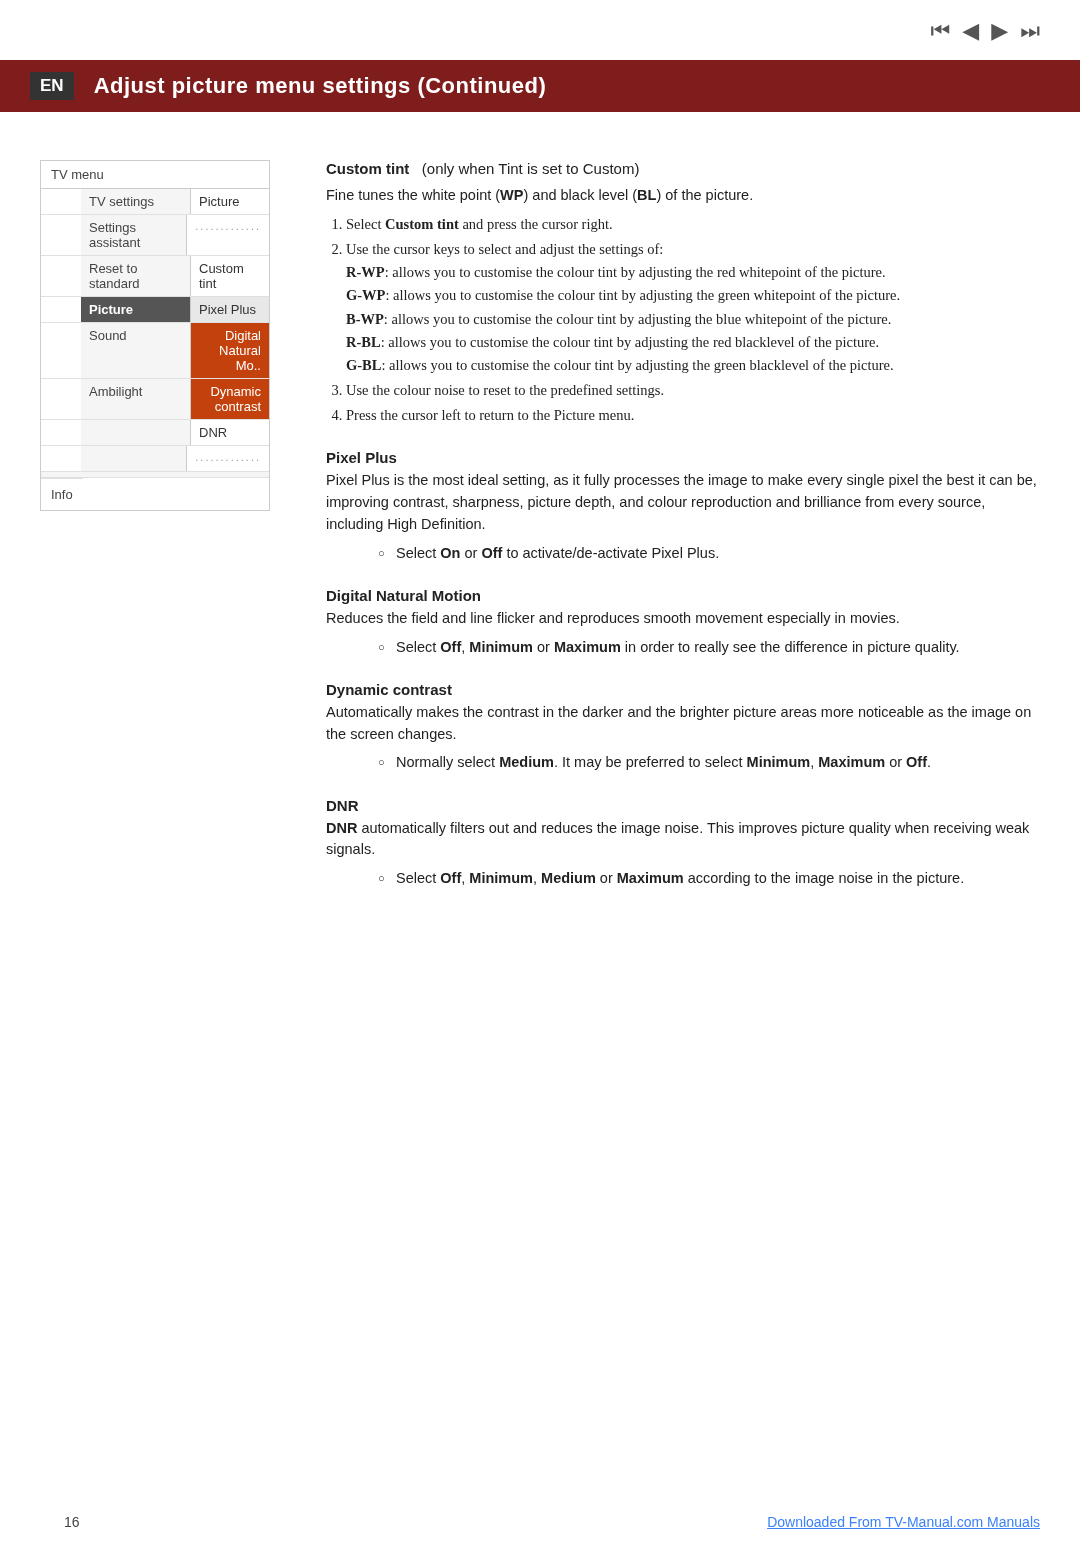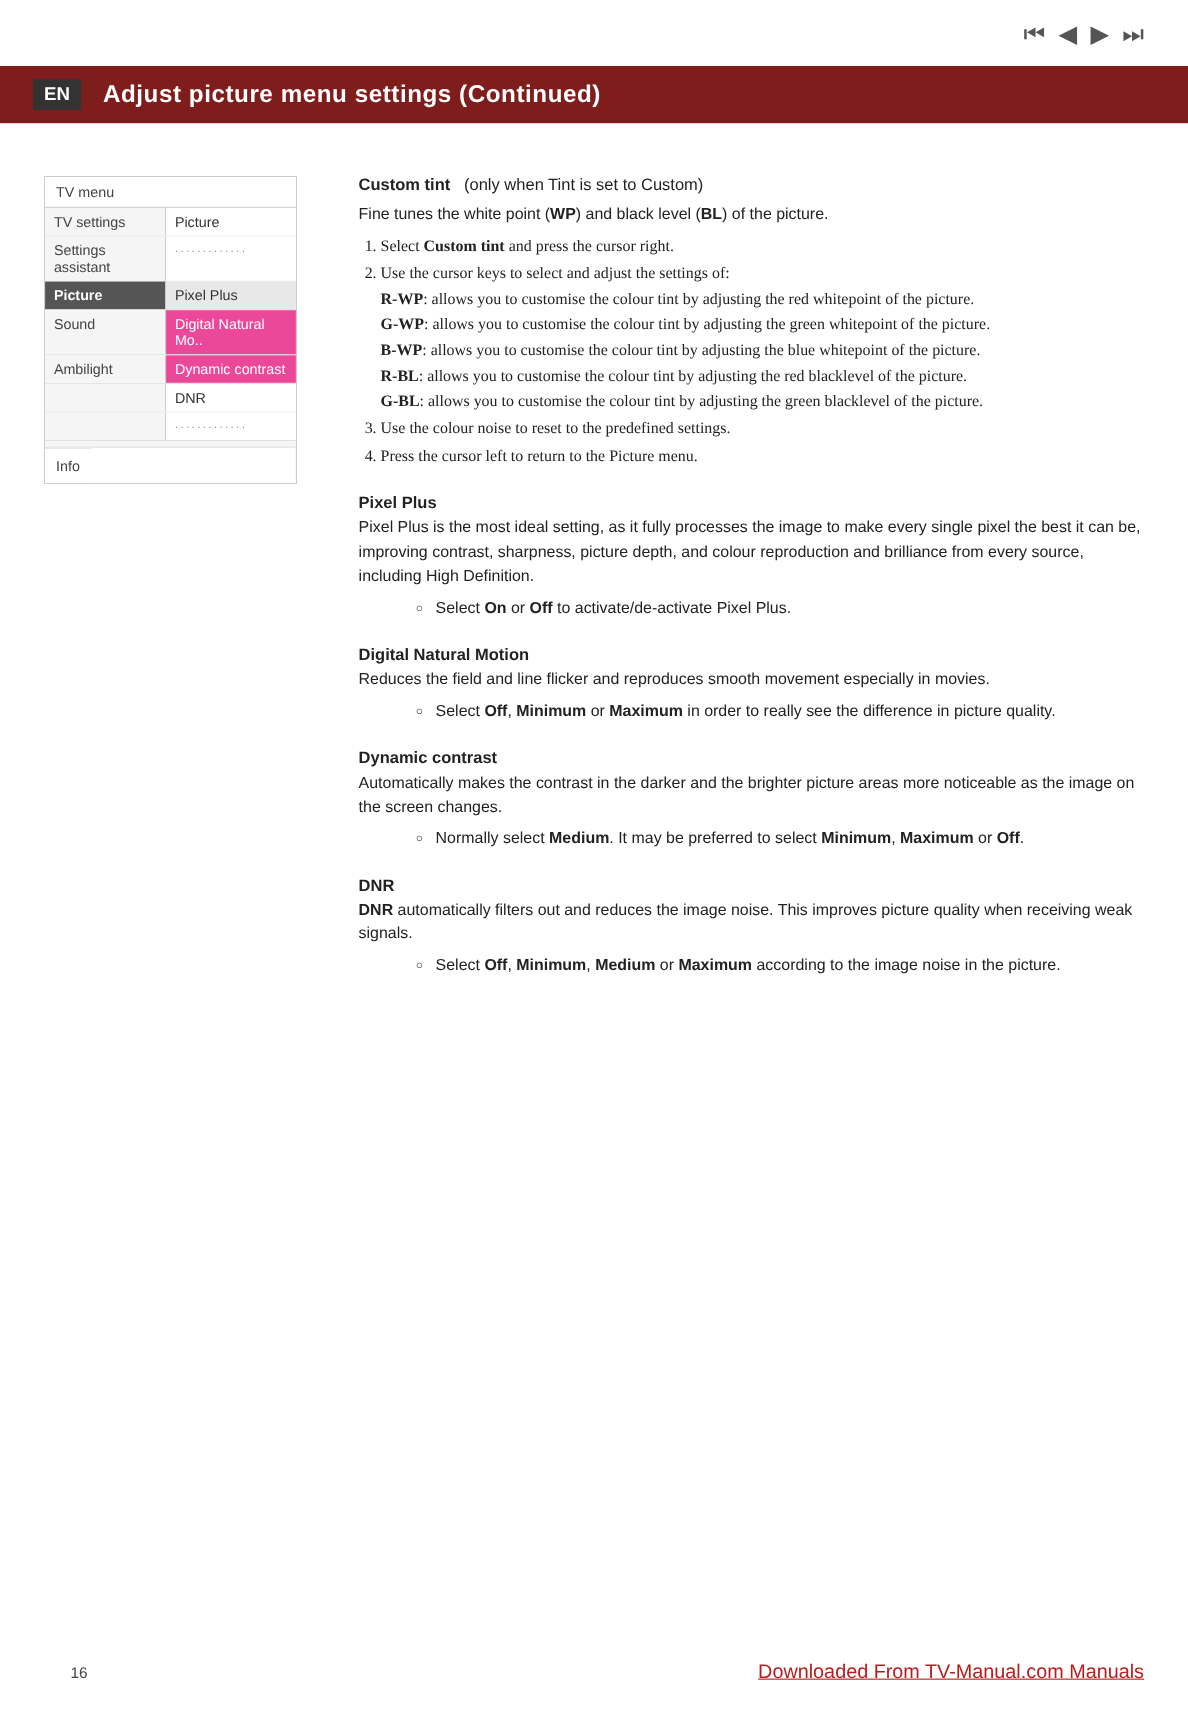--- a/index.html
+++ b/index.html
@@ -93,39 +93,41 @@
     .tv-menu-row:last-child {
       border-bottom: none;
     }
     .tv-menu-left {
       width: 110px;
       padding: 5px 8px;
       font-size: 13px;
       color: #444;
       background: #f5f5f5;
       border-right: 1px solid #ccc;
+      margin-left: 40px;
     }
     .tv-menu-left.active {
       background: #555;
       color: #fff;
       font-weight: bold;
     }
     .tv-menu-right {
       flex: 1;
       padding: 5px 8px;
       font-size: 13px;
       color: #333;
       background: #fff;
     }
     .tv-menu-right.highlight {
       background: #e8e8e8;
     }
     .tv-menu-right.dark-highlight {
-      background: #ec4899;
+      background: #c2410c;
       color: #fff;
+      text-align: right;
     }
     .tv-menu-right.dots {
       color: #999;
       font-size: 11px;
       letter-spacing: 2px;
     }
     .tv-menu-info {
       padding: 8px 10px;
       font-size: 13px;
       color: #444;
@@ -203,22 +205,22 @@
       justify-content: space-between;
       align-items: center;
       padding: 0 40px;
     }
     .page-number {
       font-size: 14px;
       color: #444;
       margin-left: 24px;
     }
     .footer-link {
-      color: #b91c1c;
-      font-size: 18px;
+      color: #3b82f6;
+      font-size: 14px;
       text-decoration: underline;
       cursor: pointer;
     }
   </style>
 </head>
 <body>
 
 <div class="top-nav">
   <span class="nav-icon">⏮</span>
   <span class="nav-icon">◀</span>
@@ -240,20 +242,24 @@
       <div class="tv-menu-row">
         <div class="tv-menu-left">TV settings</div>
         <div class="tv-menu-right">Picture</div>
       </div>
 
       <div class="tv-menu-row">
         <div class="tv-menu-left">Settings assistant</div>
         <div class="tv-menu-right dots">.............</div>
       </div>
 
+      <div class="tv-menu-row">
+        <div class="tv-menu-left">Reset to standard</div>
+        <div class="tv-menu-right">Custom tint</div>
+      </div>
 
       <div class="tv-menu-row">
         <div class="tv-menu-left active">Picture</div>
         <div class="tv-menu-right highlight">Pixel Plus</div>
       </div>
 
       <div class="tv-menu-row">
         <div class="tv-menu-left">Sound</div>
         <div class="tv-menu-right dark-highlight">Digital Natural Mo..</div>
       </div>

